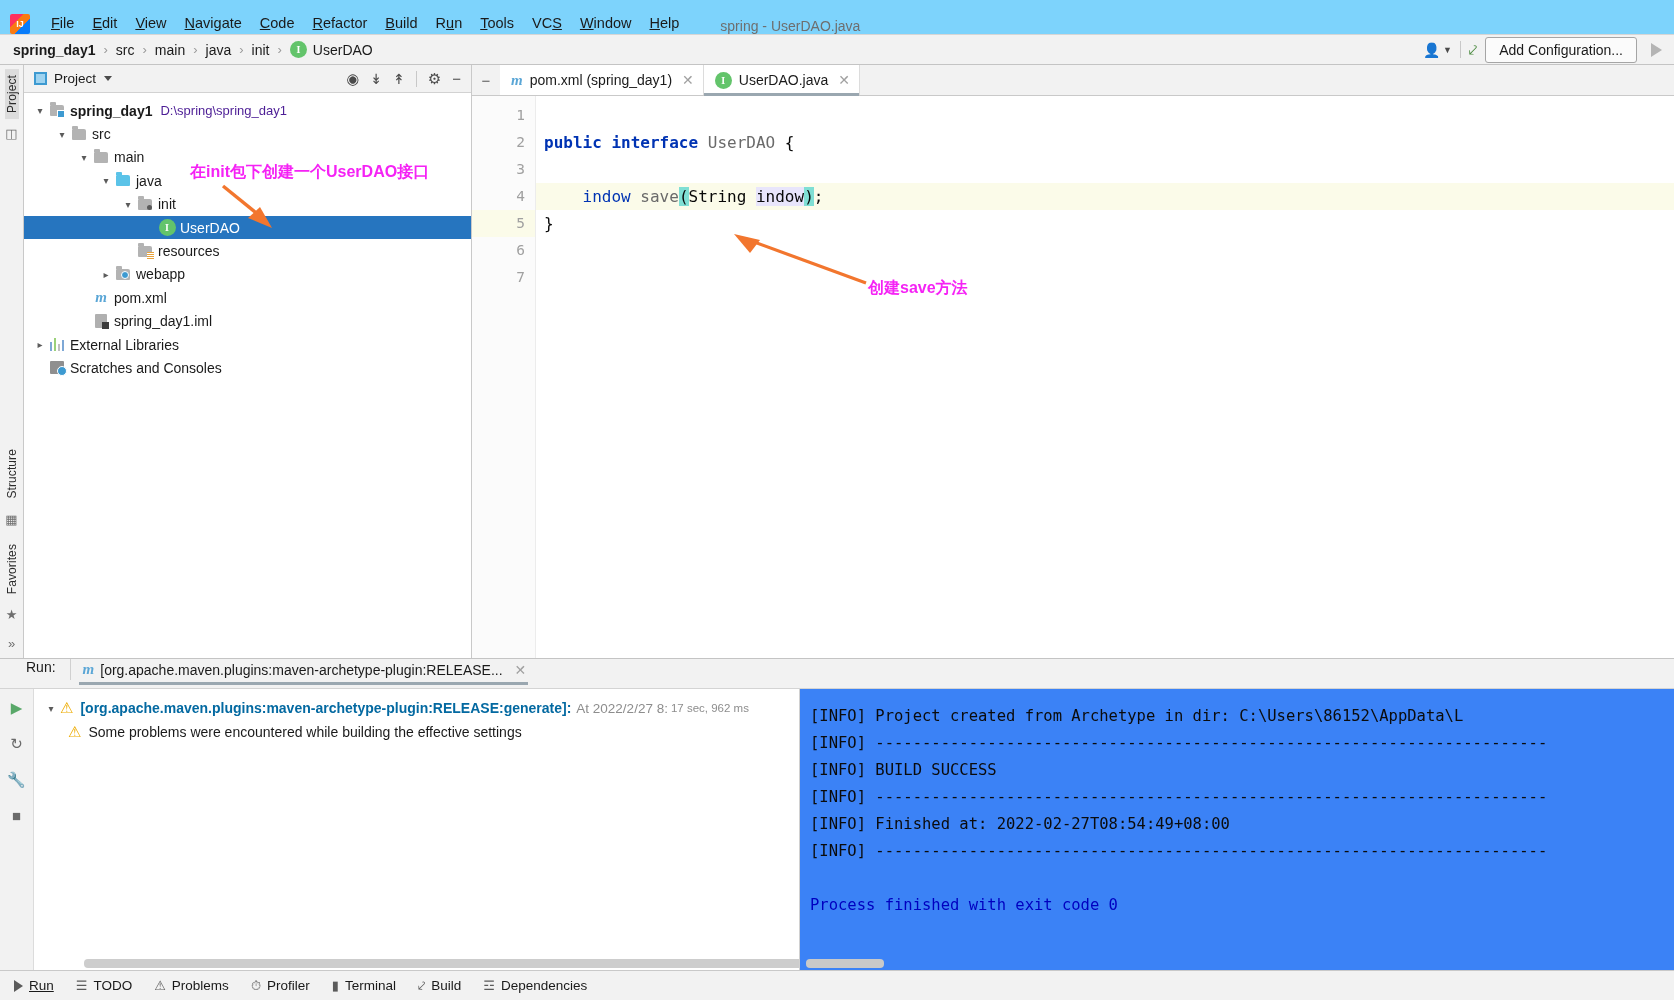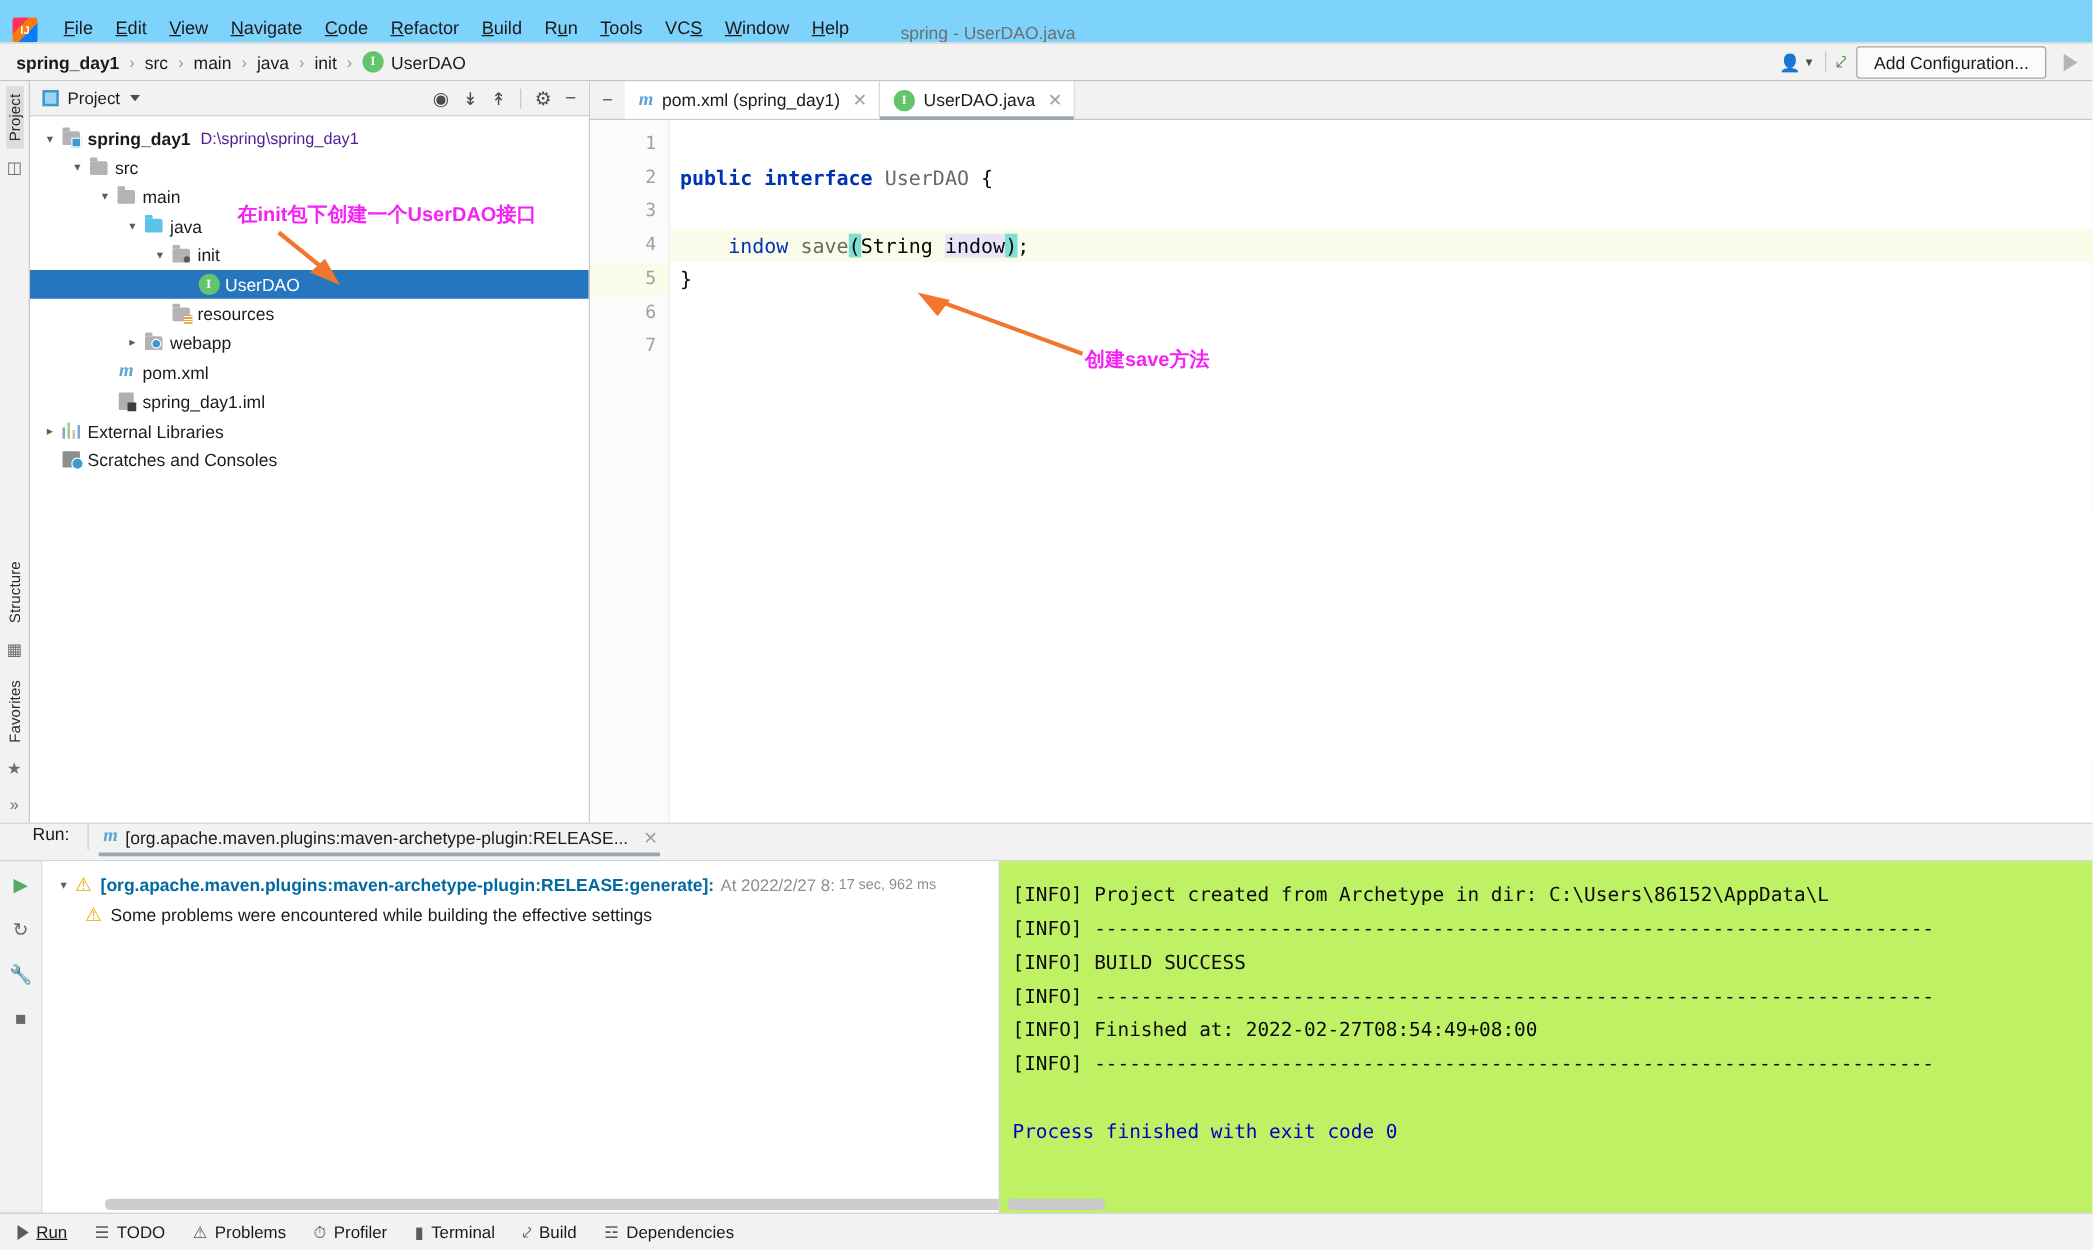--- a/index.html
+++ b/index.html
@@ -355,21 +355,21 @@
   }
   .rrow { display:flex; align-items:center; height:24px; padding-left: 8px; white-space: nowrap;}
   .rrow .chev2 { width:18px; color:#5b5b5b; font-size:10px; display:inline-flex;justify-content:center;}
   .warn-ico { color:#edab00; font-size:15px; margin-right:7px; }
   .rbold { font-weight:bold; font-size:14px; color:#0369a1;}
   .rdim { color:#8d8d8d; font-size:13.5px; margin-left:5px;}
   .rdim2 { color:#8d8d8d; font-size:11.5px; margin-left:3px;}
   .rnorm { font-size:14px; color:#1a1a1a;}
   .console {
     flex: 1 1 auto;
-    background: #bef264;
+    background: #3b82f6;
     font-family: "DejaVu Sans Mono", monospace;
     font-size: 15.5px;
     color: #0b0b0b;
     padding: 14px 0 0 10px;
     overflow: hidden;
     min-width: 0;
     position: relative;
   }
   .conline { height: 27px; line-height: 27px; white-space: pre; }
   .conline.blue { color: #0000c0; }

